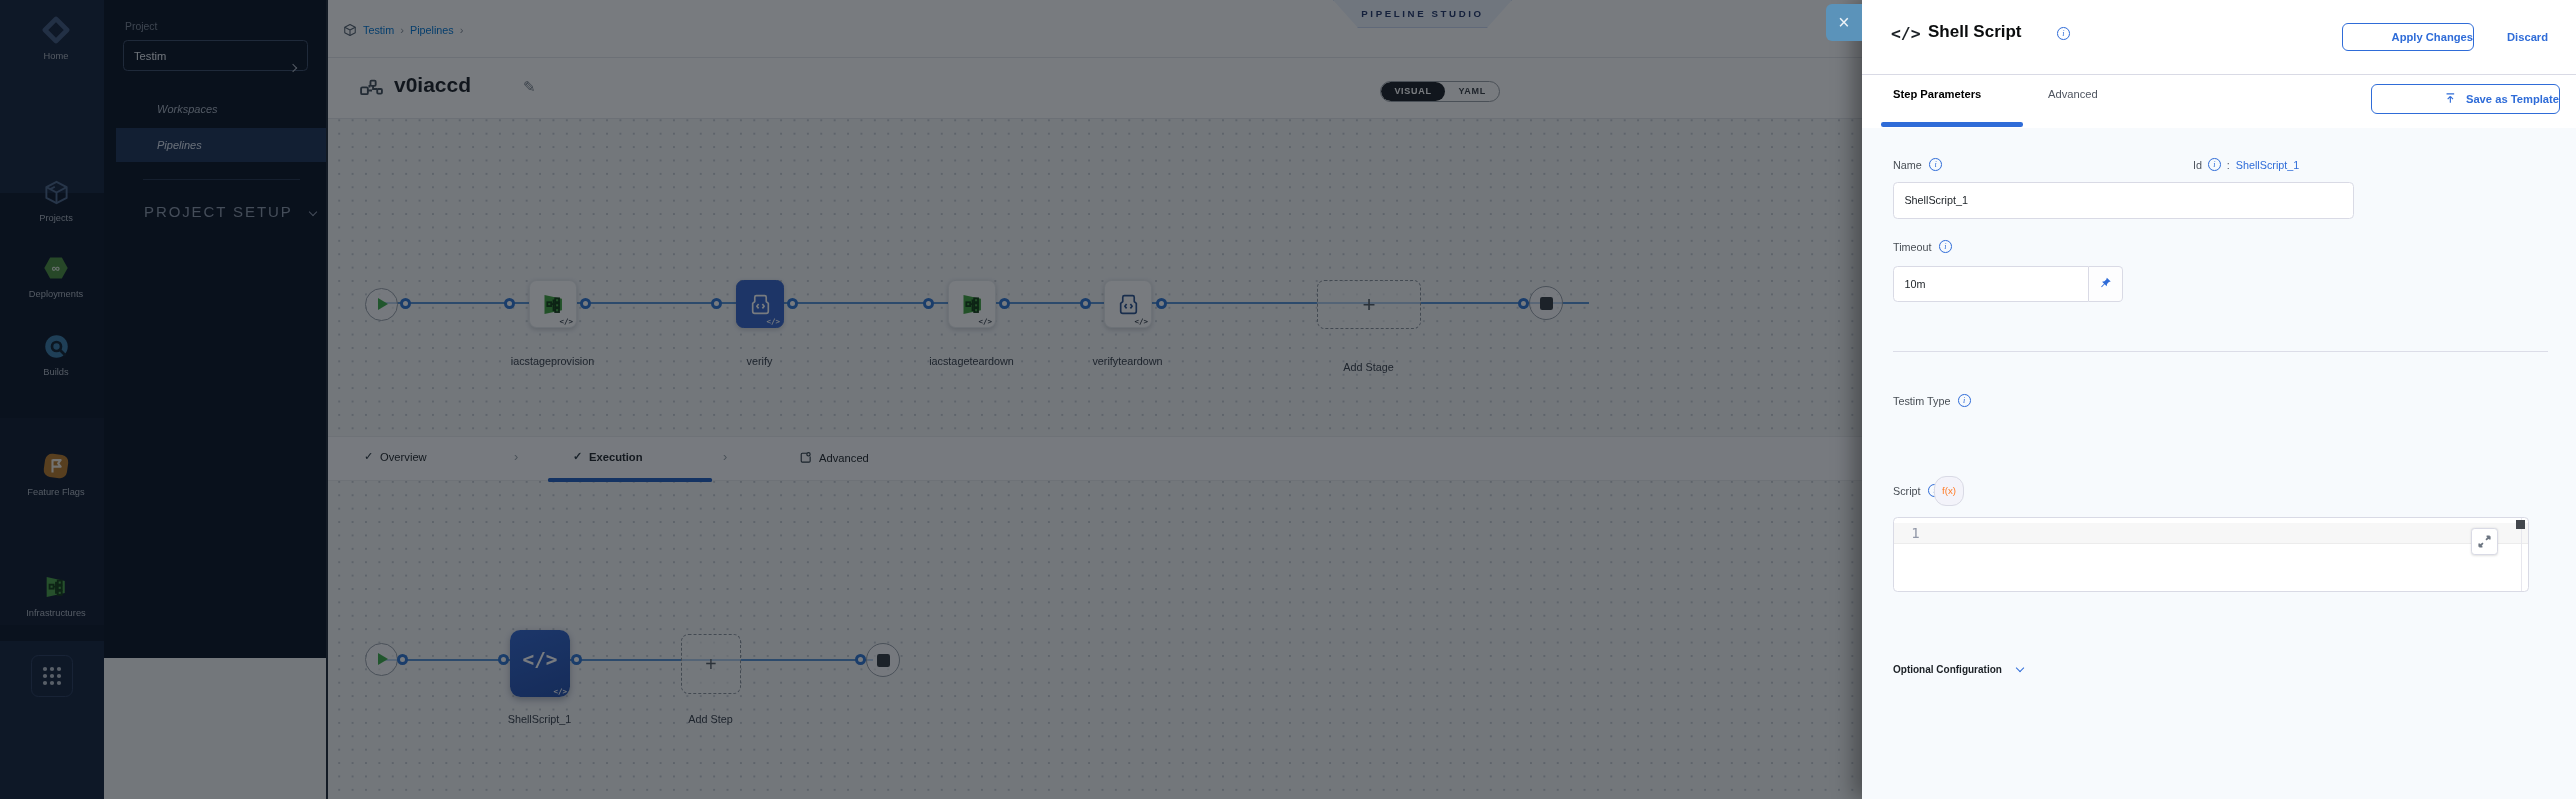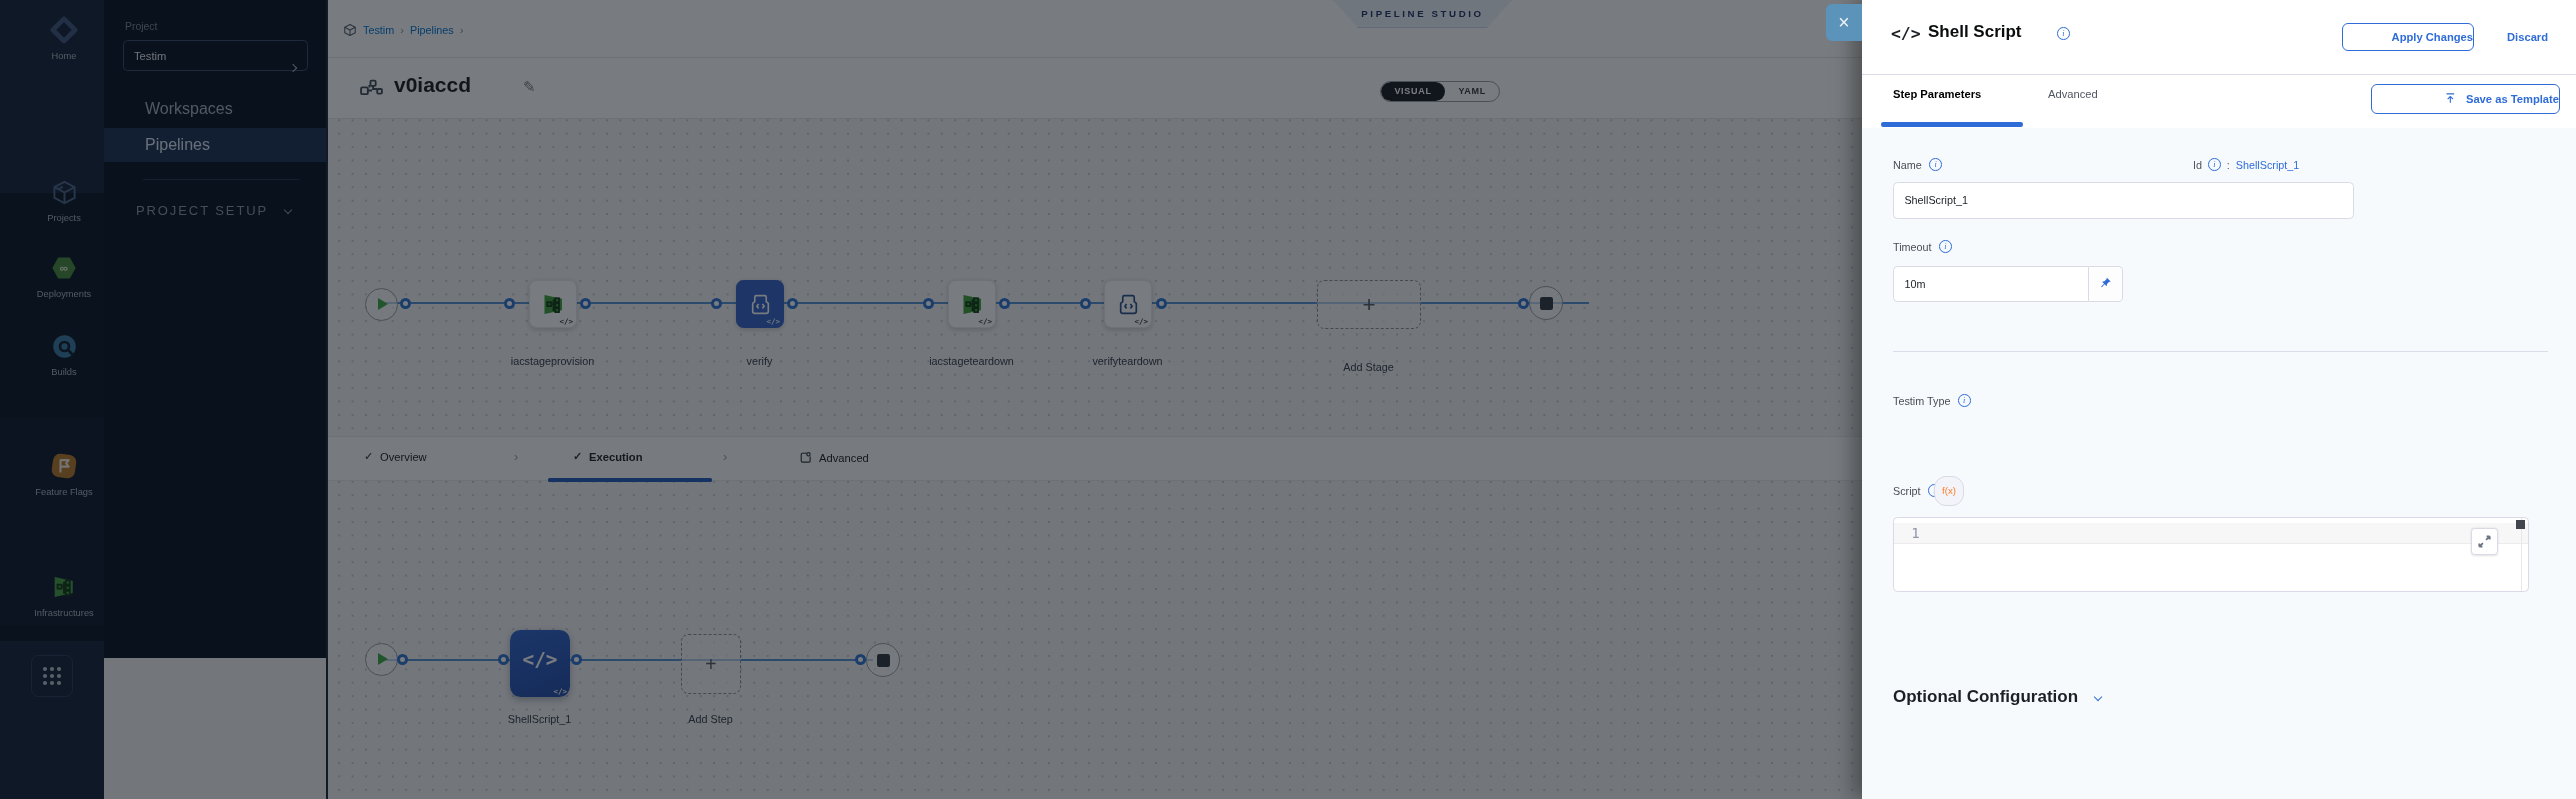--- a/index.html
+++ b/index.html
@@ -3,33 +3,33 @@
 <meta charset="utf-8">
 <style>
   * { margin:0; padding:0; box-sizing:border-box; }
   html,body { background:#1a222c; }
   body { font-family:"Liberation Sans", sans-serif; }
   #app { position:relative; width:2576px; height:799px; overflow:hidden; background:#f3f5f7; }
 
   
   .rail { position:absolute; left:0; top:0; width:104px; height:799px; background:#0c1729; z-index:1; }
   .rail-seg { position:absolute; left:0; width:104px; background:#16243d; }
-  .rail-item { position:absolute; left:12px; width:104px; text-align:center; color:#aeb6c1; font-size:9.3px; }
+  .rail-item { position:absolute; left:4px; width:104px; text-align:center; color:#aeb6c1; font-size:9.3px; }
   .rail-item .ric { display:block; margin:0 auto 4.5px auto; }
   .rail-label { display:block; }
 
   
   .ppanel { position:absolute; left:104px; top:0; width:222px; height:658px; background:#0a1424; z-index:1; }
   .ppanel .plabel { position:absolute; left:21px; top:21px; font-size:10.4px; color:#7d8897; }
   .pselect { position:absolute; left:18.6px; top:40px; width:185px; height:31px; border:0.7px solid #3b4c66; border-radius:4.5px; color:#e6ebf1; font-size:11.2px; line-height:30px; padding:0 10.4px; }
   .pselect .chev-r { position:absolute; right:10.4px; top:11.2px; }
-  .pitem { position:absolute; left:0; width:222px; height:34px; line-height:34px; padding-left:41px; font-size:16px; color:#a8b3c0; }
+  .pitem { position:absolute; left:12px; width:222px; height:34px; line-height:34px; padding-left:41px; font-size:11px; color:#a8b3c0;font-style:italic; }
   .pitem.sel { background:#1e3358; color:#dbe4f0; }
   .pdivider { position:absolute; left:39px; top:179px; width:157px; height:0.7px; background:#24334d; }
-  .psetup { position:absolute; left:32px; top:201px; font-size:13px; letter-spacing:1.9px; color:#8d99ab; }
+  .psetup { position:absolute; left:40px; top:201px; font-size:15px; letter-spacing:1.9px; color:#8d99ab; }
 
   
   .canvas { position:absolute; left:326px; top:0; width:1536px; height:799px; background:#f3f5f7; border-left:2.2px solid #1d2836; z-index:1;
             background-image:radial-gradient(circle, #c6ccd2 1.1px, transparent 1.3px); background-size:13.4px 13.4px; background-position:4.5px 127px; }
   .strip-bc { position:absolute; left:0; top:0; width:1536px; height:58px; background:#ffffff; border-bottom:0.7px solid #e4e7ea; }
   .strip-title { position:absolute; left:0; top:58px; width:1536px; height:61px; background:#ffffff; border-bottom:0.7px solid #e4e7ea; }
   .crumbs { position:absolute; left:15px; top:21px; font-size:10.8px; color:#0278d5; display:flex; align-items:center; gap:6px; }
   .crumbs .sep { color:#8a939c; font-size:11.2px; }
   .ptitle { position:absolute; left:31px; top:73px; font-size:21px; font-weight:bold; color:#1c2126; }
   .pencil { position:absolute; left:195px; top:78px; font-size:15px; color:#79828c; }
@@ -85,21 +85,21 @@
   .fdiv { position:absolute; left:31px; top:223px; width:655px; height:0.7px; background:#dcdde8; }
   .fxbtn { position:absolute; left:72px; top:348px; width:30px; height:30px; background:#f3f3fa; border:0.7px solid #d9dae5; border-radius:12px; color:#ff7b26; font-size:9.7px; text-align:center; line-height:28px; }
   .editor { position:absolute; left:31px; top:389px; width:636px; height:75px; background:#fff; border:0.7px solid #d9dae5; border-radius:4.5px; overflow:hidden; }
   .eline1 { position:absolute; left:0; top:4.5px; width:100%; height:21px; background:#f7f7f7; border-bottom:0.7px solid #ececec; }
   .egut { position:absolute; left:0; top:4.5px; width:43px; height:21px; text-align:center; font-family:"DejaVu Sans Mono",monospace; font-size:14px; line-height:21px; color:#9298a8; }
   .ecode { position:absolute; left:49px; top:4.5px; height:21px; line-height:21px; white-space:pre; font-family:"DejaVu Sans Mono",monospace; font-size:14px; color:#22272c; }
   .ecode .kw { color:#2b51d8; }
   .expand { position:absolute; right:30px; top:10.4px; width:27px; height:27px; background:#fff; border:0.7px solid #d9dae5; border-radius:3.7px; box-shadow:0 0.7px 2.2px rgba(0,0,0,.12); }
   .sbthumb { position:absolute; right:3px; top:1.5px; width:9px; height:9.7px; background:#43474d; }
   .sbtrack { position:absolute; right:6.7px; top:0; width:0.7px; height:100%; background:#e7e7ee; }
-  .optcfg { position:absolute; left:31px; top:557px; font-size:17px; font-weight:bold; color:#1c2126; }
+  .optcfg { position:absolute; left:31px; top:534px; font-size:10px; font-weight:bold; color:#1c2126; }
   .chev { display:inline-block; width:6px; height:6px; border-right:1.5px solid currentColor; border-bottom:1.5px solid currentColor; transform:rotate(45deg); }
   .chev.up-right { transform:rotate(-45deg); }
   .pinbox { position:absolute; left:227px; top:138px; width:34px; height:36px; background:#fdfdfe; border:0.7px solid #d9dae5; border-left:none; border-radius:0 4.5px 4.5px 0; text-align:center; line-height:37px; }
 </style>
 </head>
 <body>
 
 <div id="app">
 
   <nav class="rail">

